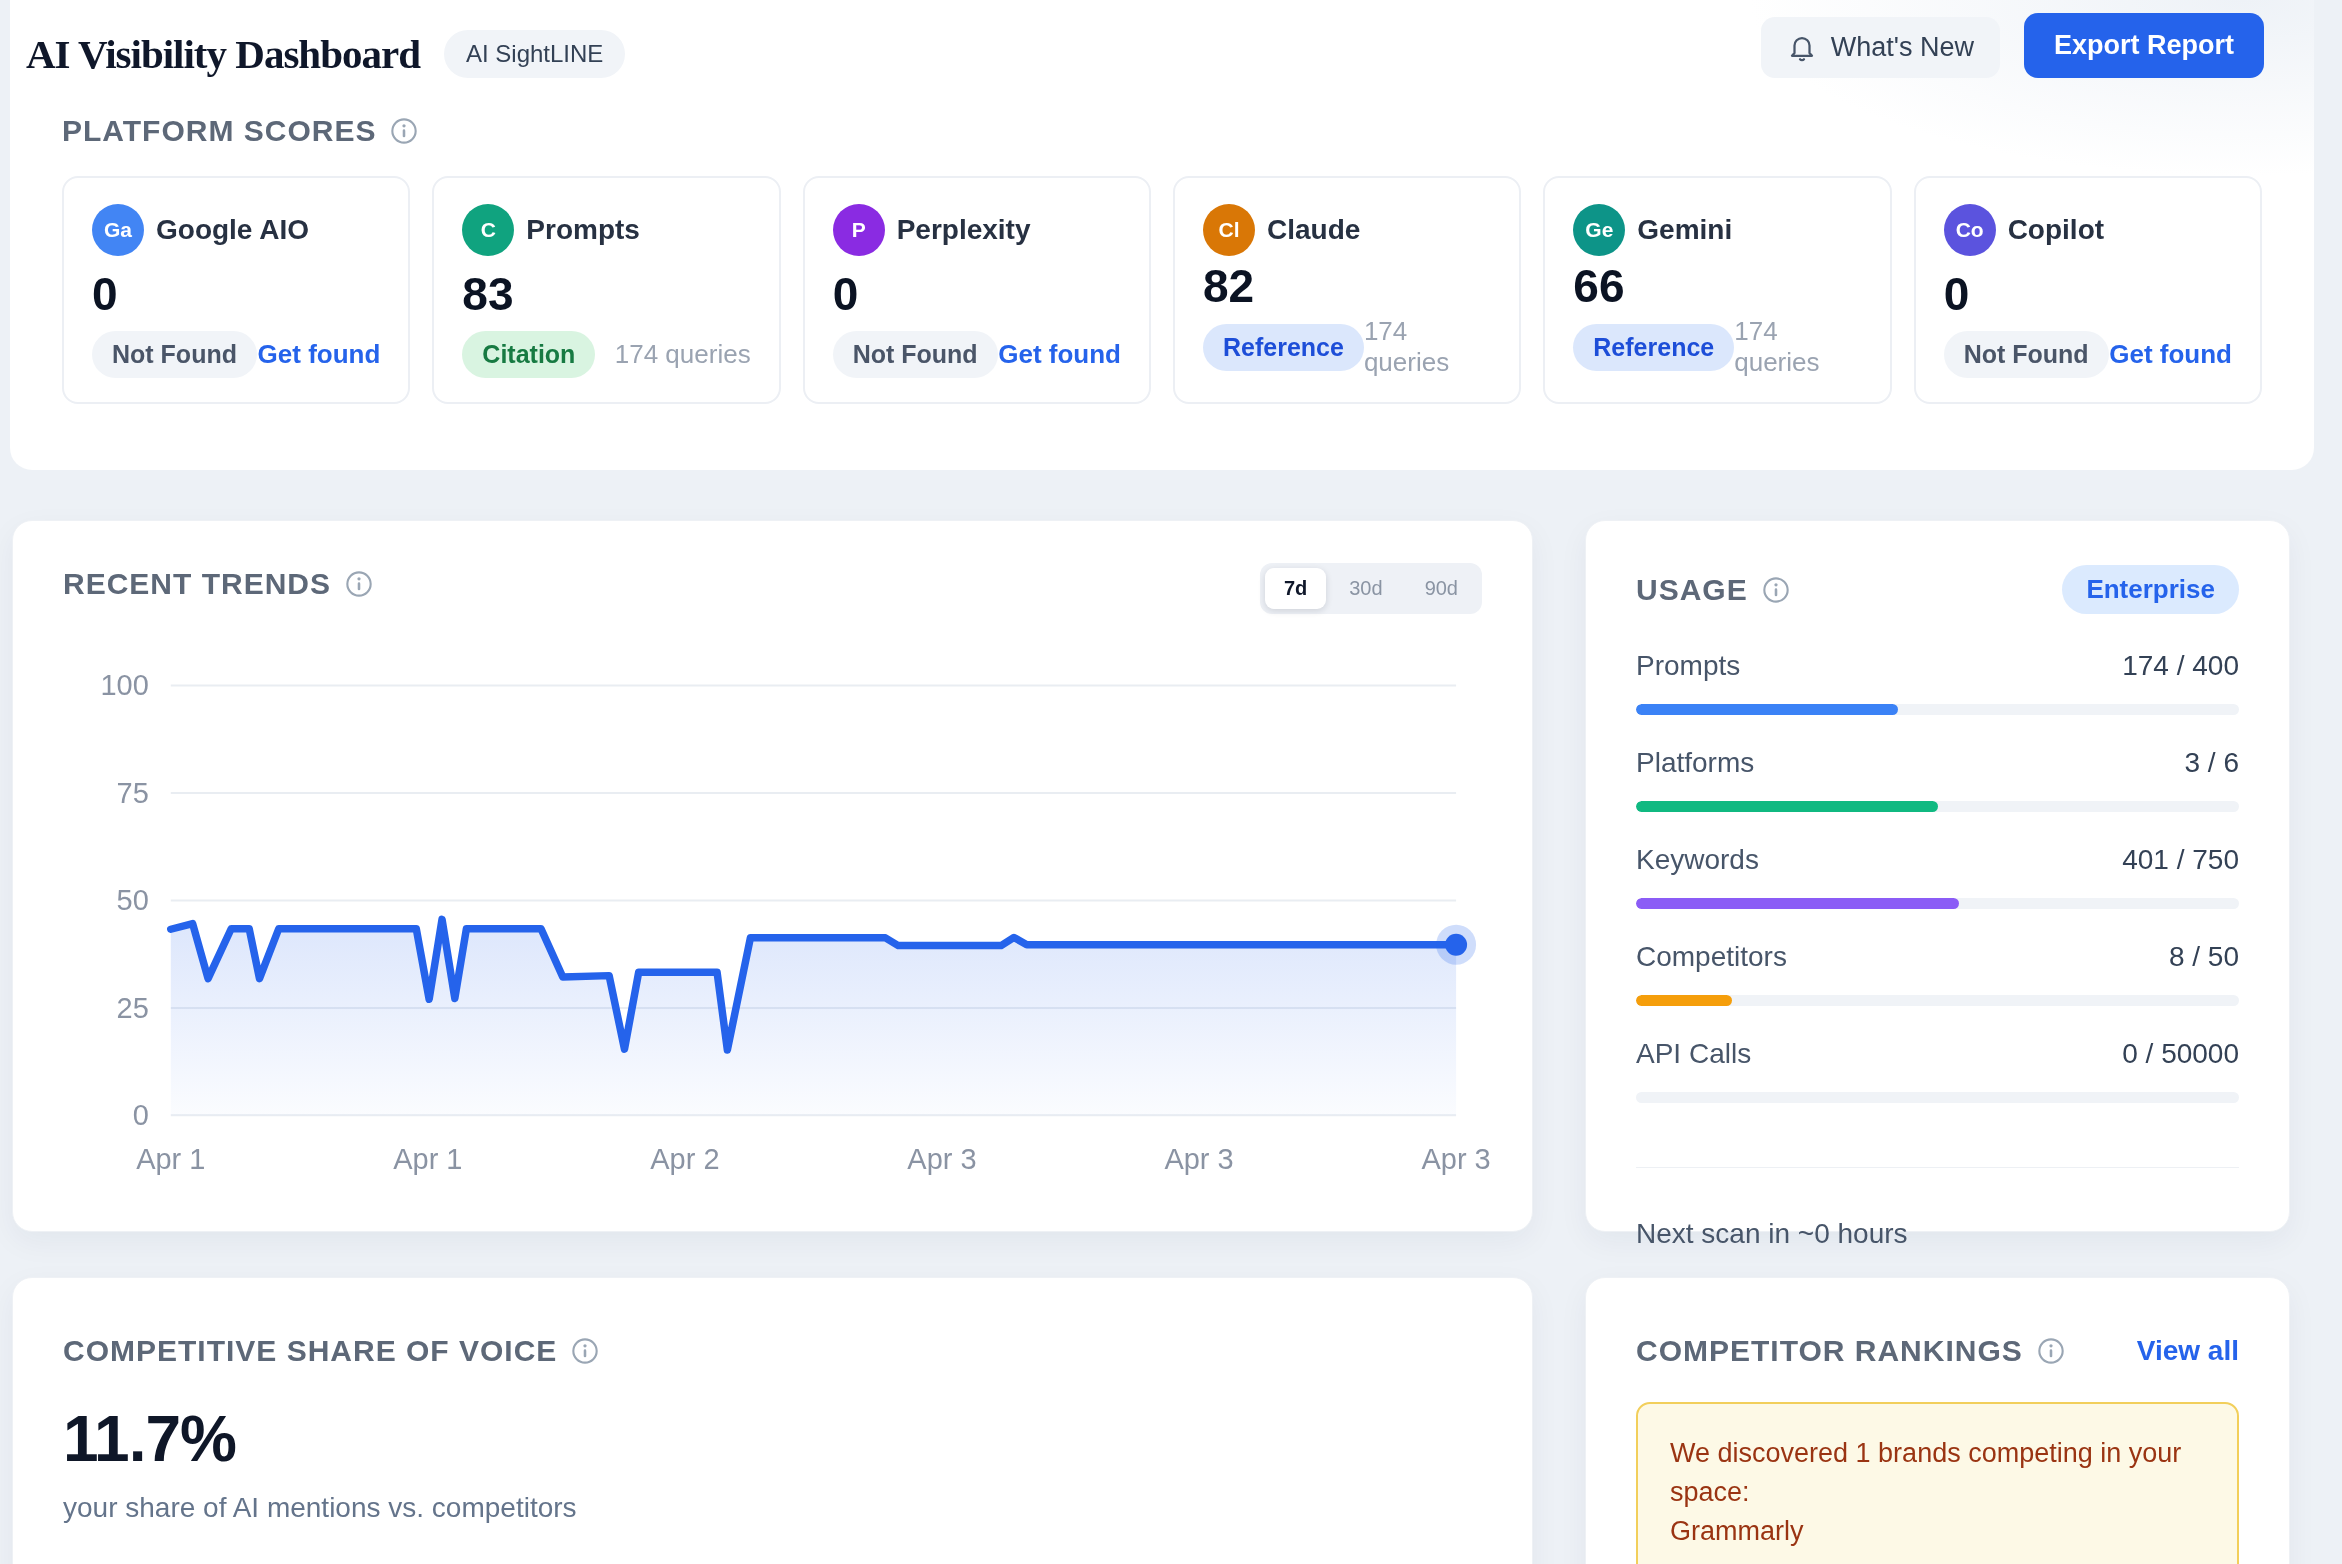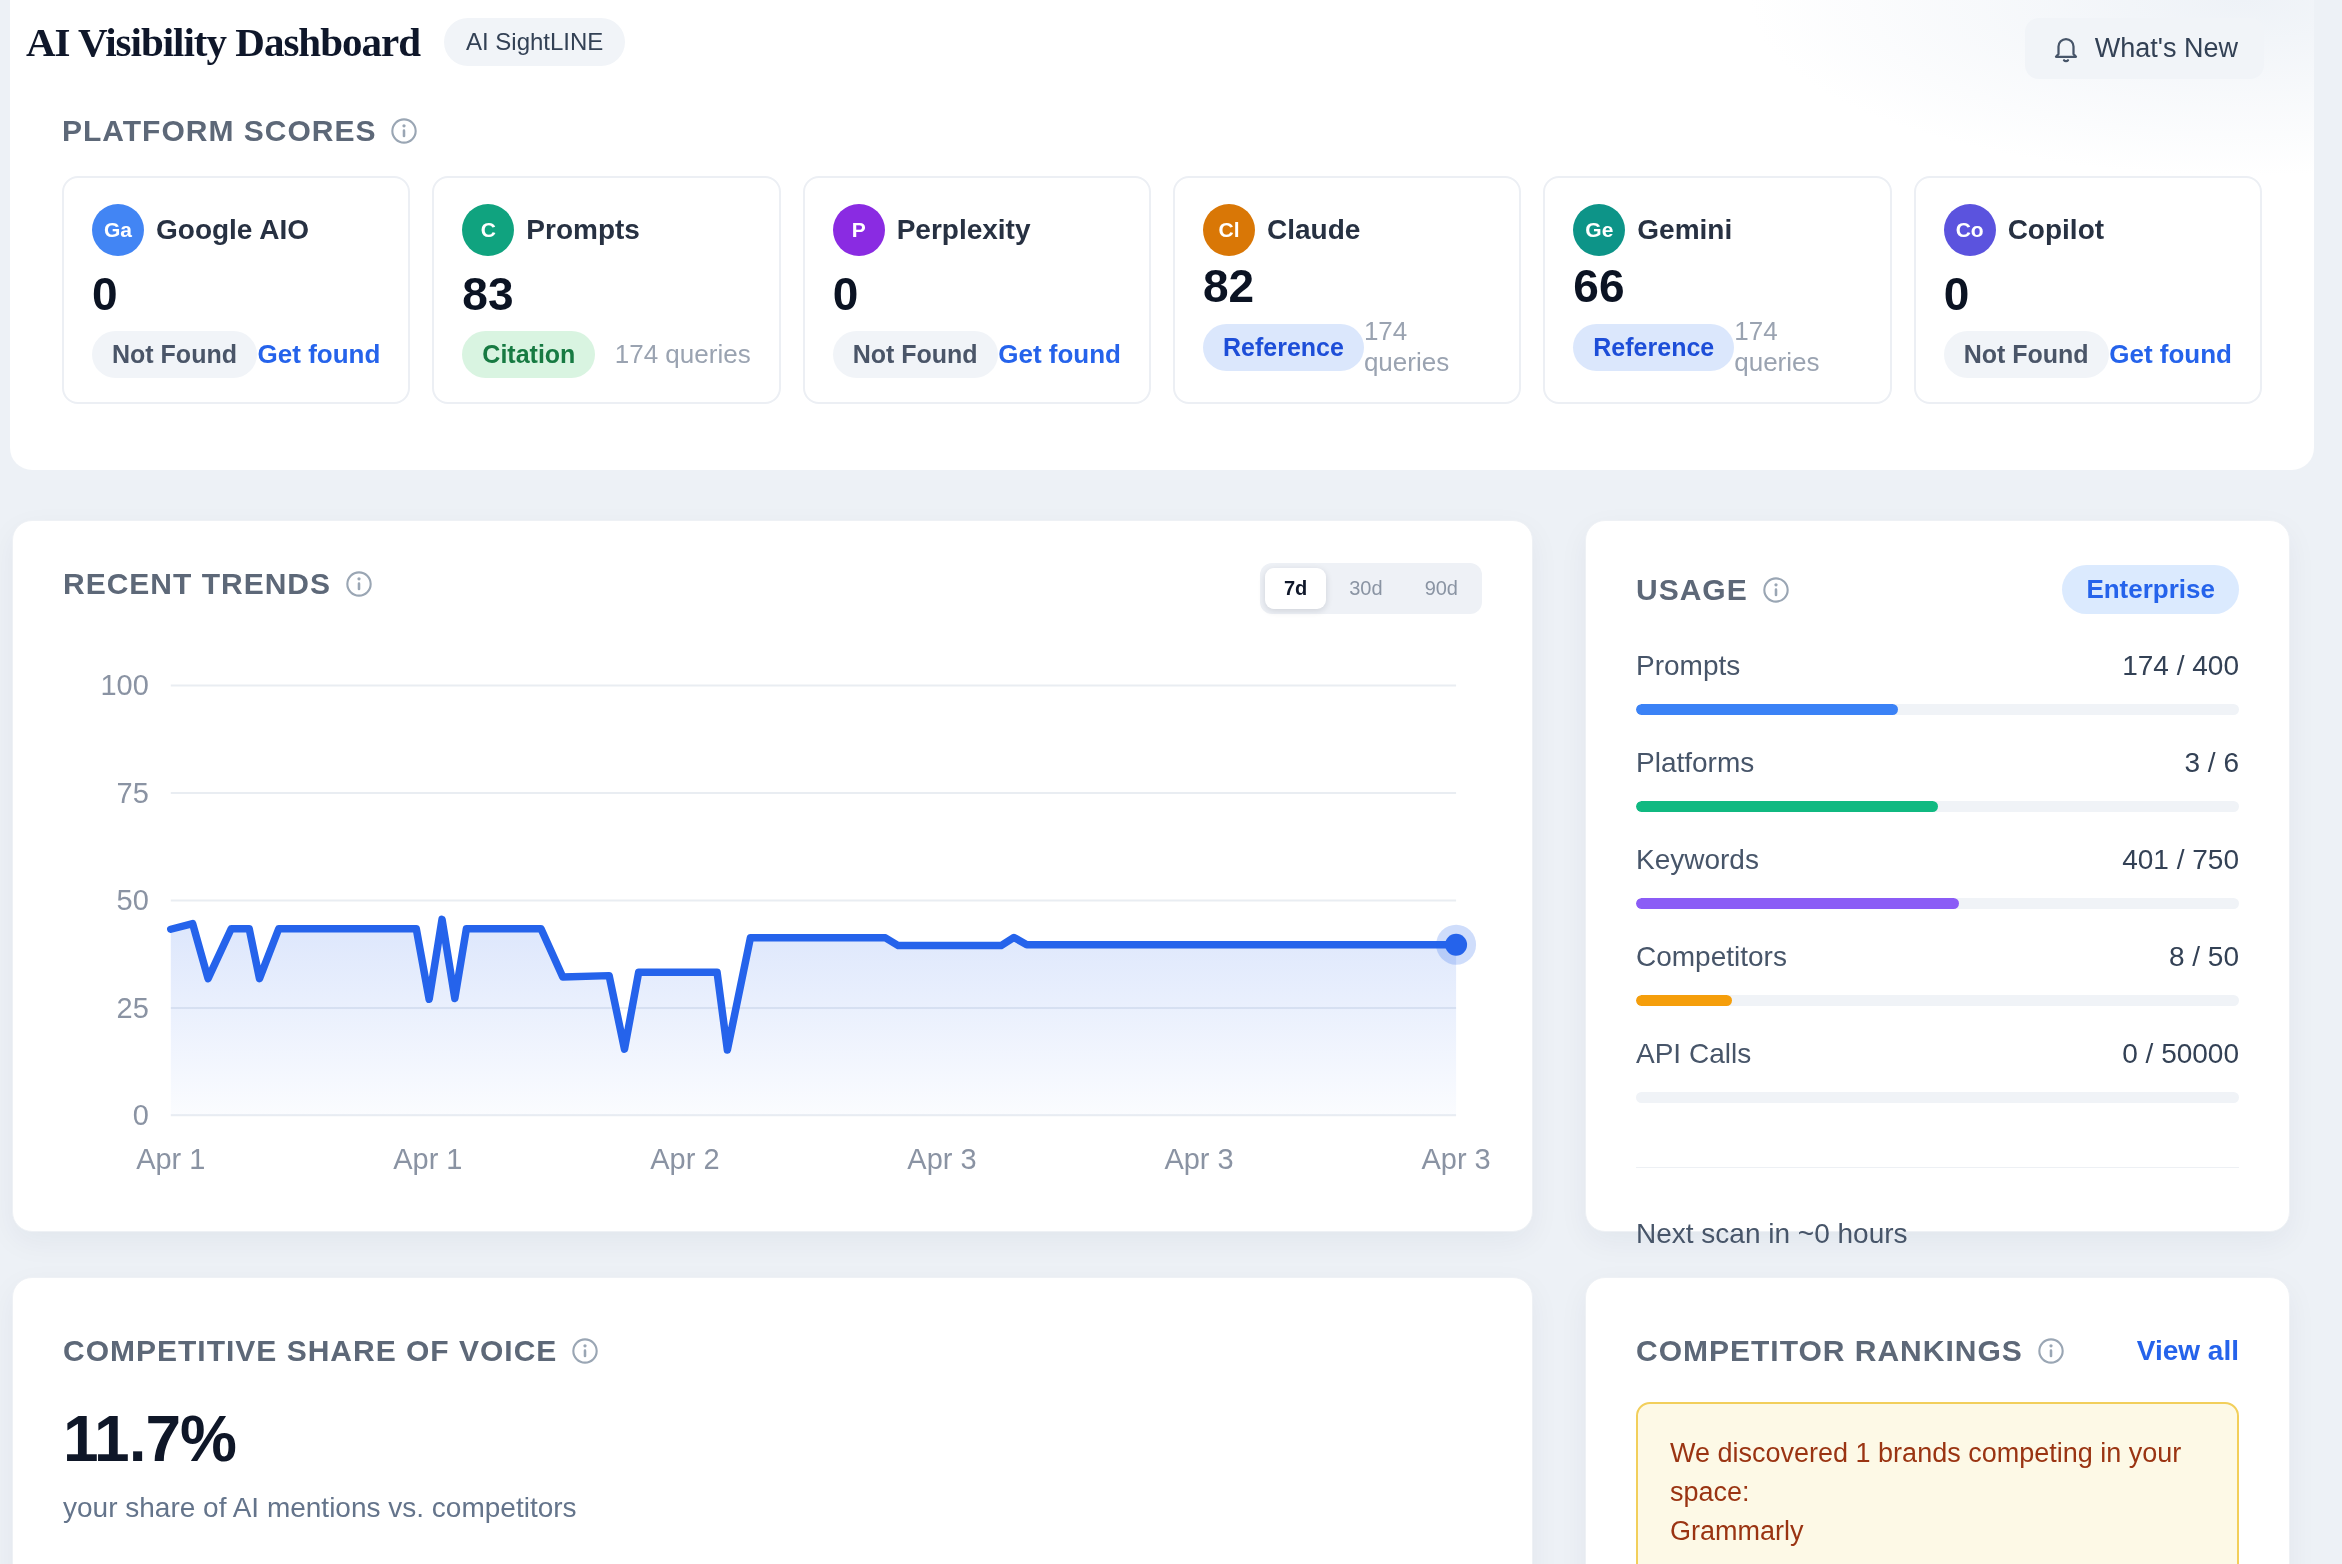--- a/index.html
+++ b/index.html
@@ -11,21 +11,21 @@
   }
 
   
   .topband {
     margin:0 28px 0 10px;
     height:470px;
     background: radial-gradient(900px 320px at 97% 0%, #eef2f7 0%, rgba(255,255,255,0) 55%), #ffffff;
     border-radius:0 0 22px 22px;
   }
   .header {
-    display:flex; align-items:flex-start; gap:24px;
+    display:flex; align-items:flex-end; gap:24px;
     padding:18px 50px 0 16px; height:78px;
   }
   .logo {
     font-family:"Liberation Serif", serif;
     font-weight:700; font-size:41px; color:#0f172a; letter-spacing:-1px;
     white-space:nowrap;
   }
   .badge {
     background:#f1f4f8; color:#334155; font-size:24px; font-weight:500;
     padding:10px 22px; border-radius:999px; white-space:nowrap;
@@ -151,20 +151,21 @@
     <div class="logo">AI Visibility Dashboard</div>
     <div class="badge">AI SightLINE</div>
     <div class="hspacer"></div>
     <button class="btn-ghost">
       <svg viewBox="0 0 24 24" fill="none" stroke="#475569" stroke-width="1.8" stroke-linecap="round" stroke-linejoin="round">
           <path d="M6 16v-6a6 6 0 1 1 12 0v6l2 2.2H4z"></path>
           <path d="M10.4 21a2.1 2.1 0 0 0 3.2 0"></path>
         </svg>
       <span>What's New</span>
     </button>
+    <button class="btn-primary">Export Report</button>
   </div>
 
   <div class="sect">
     <span class="stitle">PLATFORM SCORES</span>
     <svg class="info-ic" viewBox="0 0 24 24">
         <circle cx="12" cy="12" r="10" fill="none" stroke="currentColor" stroke-width="1.8"></circle>
         <circle cx="12" cy="7.6" r="1.4" fill="currentColor"></circle>
         <rect x="10.9" y="10.6" width="2.2" height="6.8" rx="1.1" fill="currentColor"></rect>
       </svg>
   </div>

